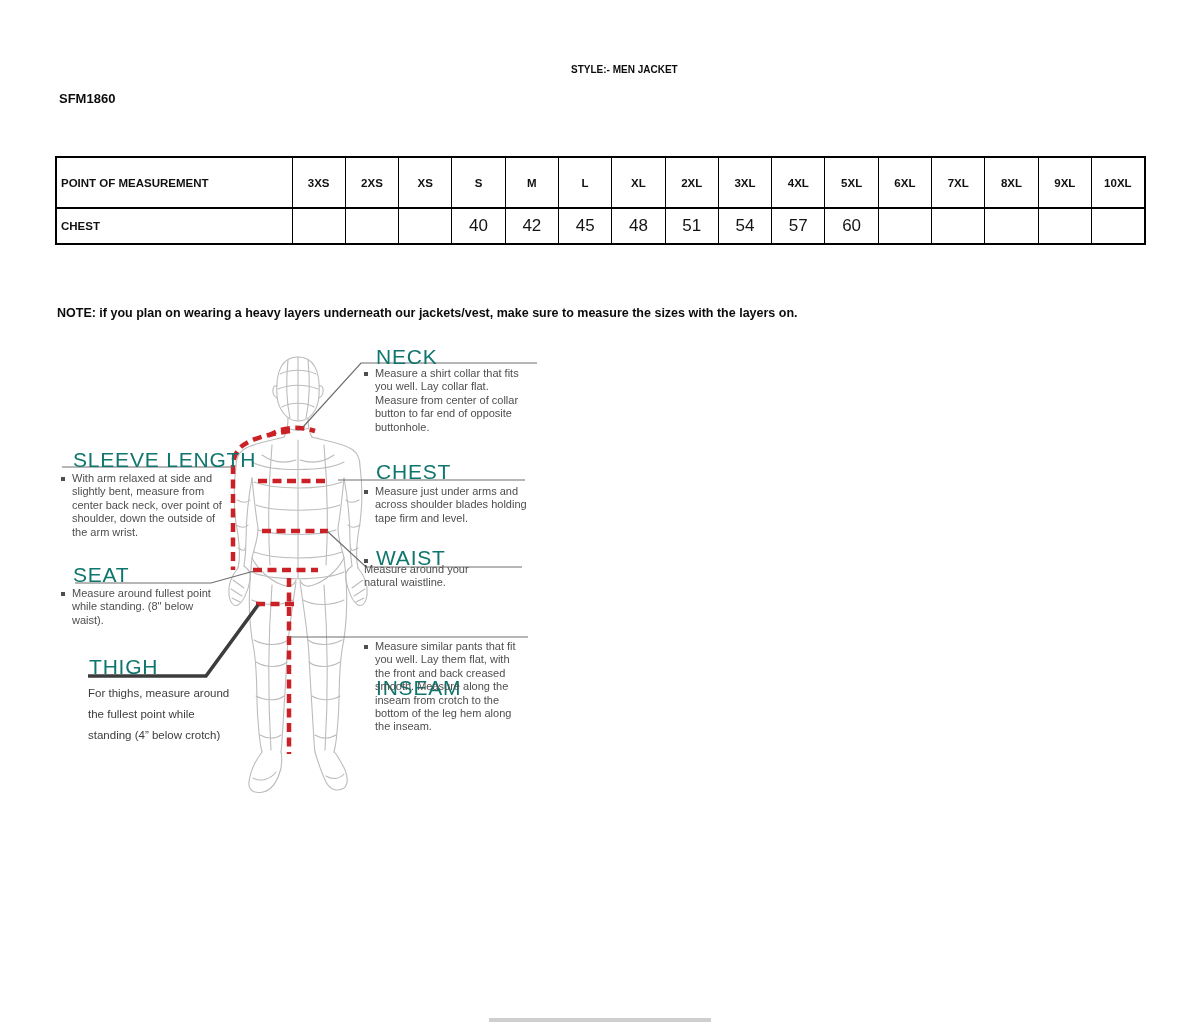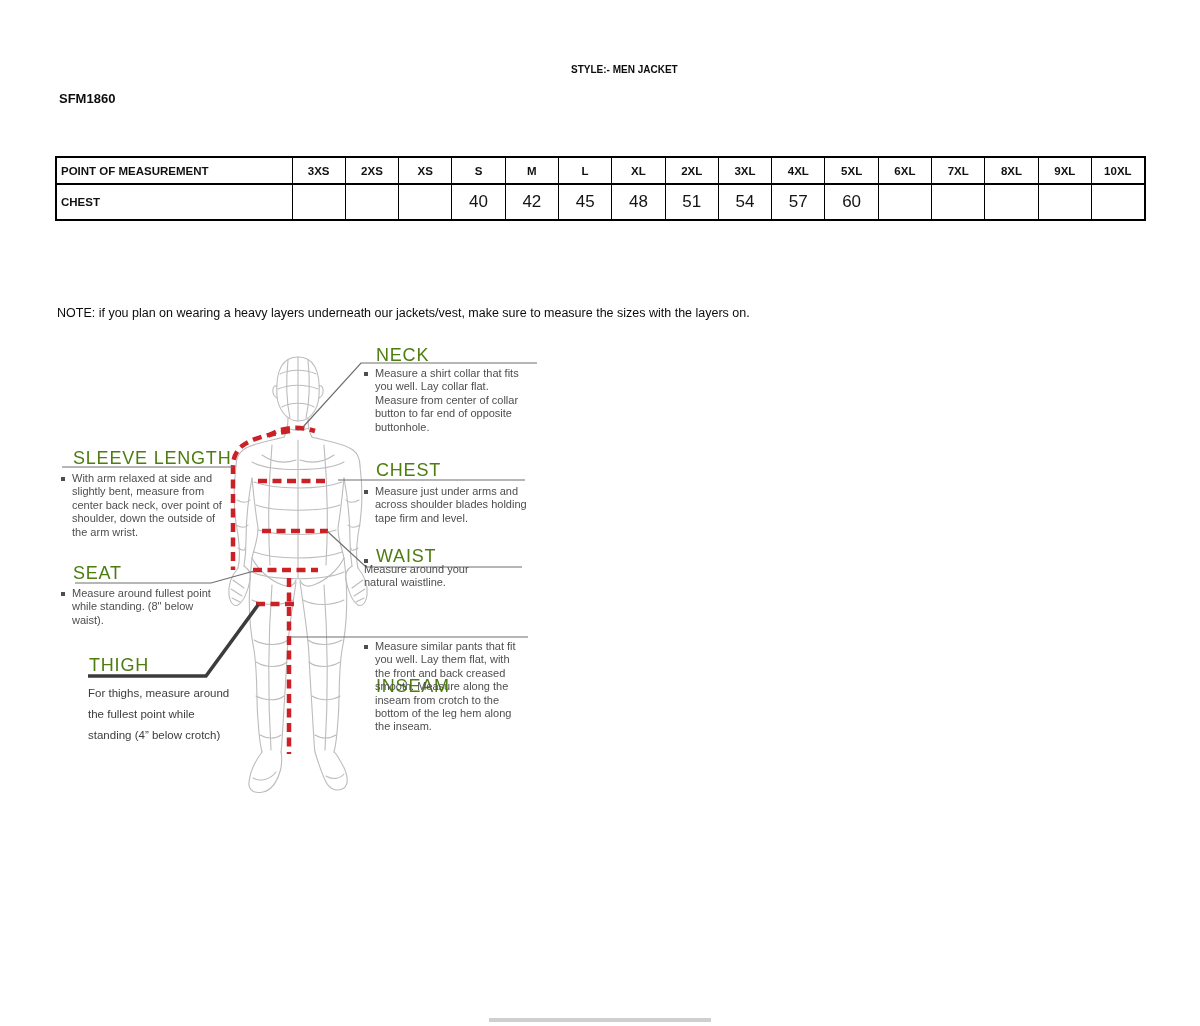--- a/index.html
+++ b/index.html
@@ -2,33 +2,33 @@
 <html style="--accent-red: #cc2027; --fig-gray: #bcbcbc; --leader-gray: #6e6e6e; --thigh-gray: #3c3c3c;"><head>
 <meta charset="utf-8">
 <style>
   html,body{margin:0;padding:0;background:#fff;}
   body{width:1200px;height:1026px;position:relative;font-family:"Liberation Sans",sans-serif;color:#111;overflow:hidden;}
   .abs{position:absolute;}
 
   
   .doc-title{font-weight:bold;font-size:10px;color:#0c0c0c;}
   .doc-code{font-weight:bold;font-size:13px;color:#0c0c0c;}
-  .doc-note{font-weight:normal;font-size:12.5px;color:#0c0c0c;}
+  .doc-note{font-weight:bold;font-size:12.5px;color:#0c0c0c;}
 
   
   #size-table{position:absolute;left:55px;top:156px;width:1089px;border-collapse:collapse;table-layout:fixed;border:2.5px solid #000;}
   #size-table th,#size-table td{border:1.5px solid #000;overflow:hidden;white-space:nowrap;}
-  #size-table thead th{height:25px;font-size:11.5px;font-weight:bold;text-align:center;border-bottom:2.5px solid #000;padding:0 2px;}
+  #size-table thead th{height:25px;font-size:11.5px;font-weight:bold;text-align:center;border-bottom:2.5px solid #000;padding:12px 2px;}
   #size-table thead th:first-child{text-align:left;padding-left:4px;}
   #size-table tbody td{height:32px;}
   #size-table td.label{font-size:11.5px;font-weight:bold;text-align:left;padding-left:4px;}
   #size-table td.val{font-size:17px;font-weight:normal;text-align:center;color:#141414;}
 
   
-  .dg-title{font-size:18px;letter-spacing:.8px;color:#4d7c0f;}
+  .dg-title{font-size:21px;letter-spacing:.8px;color:#0f766e;}
   .dg-desc{display:flex;font-size:11px;line-height:13.4px;color:#4e4e4e;}
   .dg-desc .bullet{flex:none;width:4px;height:4px;background:#4e4e4e;margin:5px 7px 0 0;display:inline-block;}
   .dg-desc.nobullet{display:block;font-size:11.5px;line-height:21px;color:#3d3d3d;}
 
   
   svg .mesh{stroke:var(--fig-gray,#bcbcbc);stroke-width:1.1;fill:none;stroke-linecap:round;stroke-linejoin:round;}
   svg .dash{stroke:var(--accent-red,#cc2027);stroke-width:4.5;fill:none;stroke-dasharray:9 5.5;}
   svg .lead{stroke:var(--leader-gray,#6e6e6e);stroke-width:1.2;fill:none;}
   svg .lead-thick{stroke:var(--thigh-gray,#3c3c3c);stroke-width:3.5;fill:none;stroke-linejoin:miter;}
 

